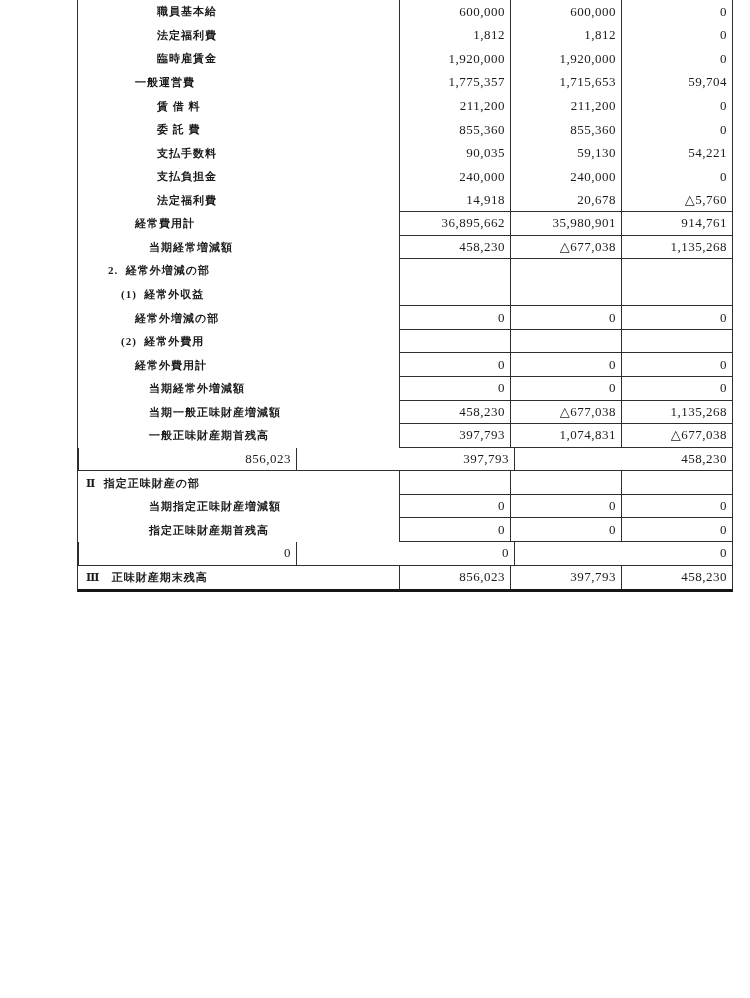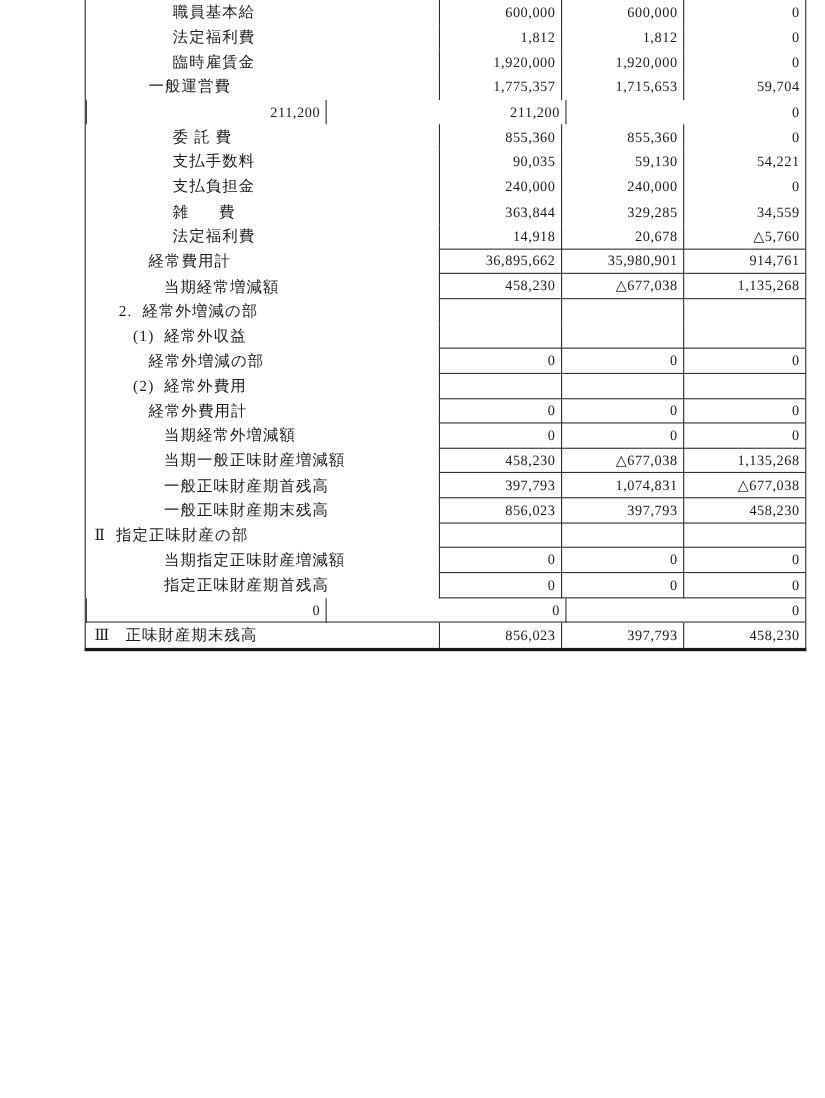--- a/index.html
+++ b/index.html
@@ -12,22 +12,23 @@
   .stmt-table {
     position:absolute; left:77px; top:0; width:656px; height:592px;
     border-left:1px solid #2e2e2e;
     border-right:1px solid #2e2e2e;
     border-bottom:3px solid #161616;
     display:flex; flex-direction:column;
   }
   .trow { flex:1 1 0; display:flex; min-height:0; }
   .cell-label {
     width:321px; display:flex; align-items:center;
-    font-size:14px; letter-spacing:1px; white-space:pre;
+    font-size:11px; letter-spacing:1px; white-space:pre;
     overflow:hidden;
+    font-weight:bold;
   }
   .cell-num {
     flex:1 1 0; border-left:1px solid #2e2e2e;
     display:flex; align-items:center; justify-content:flex-end;
     padding-right:5px; font-size:13px; letter-spacing:0.5px;
     white-space:pre; overflow:hidden;
   }
   .trow.rule .cell-num { border-bottom:1px solid #2e2e2e; }
   .lv0 .cell-label { padding-left:8px; }
   .lv1 .cell-label { padding-left:30px; }
@@ -59,20 +60,21 @@
         <div class="cell-num">1,920,000</div>
         <div class="cell-num">0</div>
       </div>
       <div class="trow lv3">
         <div class="cell-label">一般運営費</div>
         <div class="cell-num">1,775,357</div>
         <div class="cell-num">1,715,653</div>
         <div class="cell-num">59,704</div>
       </div>
       <div class="trow lv5">
+        <div class="cell-label">賃 借 料</div>
         <div class="cell-num">211,200</div>
         <div class="cell-num">211,200</div>
         <div class="cell-num">0</div>
       </div>
       <div class="trow lv5">
         <div class="cell-label">委 託 費</div>
         <div class="cell-num">855,360</div>
         <div class="cell-num">855,360</div>
         <div class="cell-num">0</div>
       </div>
@@ -80,26 +82,20 @@
         <div class="cell-label">支払手数料</div>
         <div class="cell-num">90,035</div>
         <div class="cell-num">59,130</div>
         <div class="cell-num">54,221</div>
       </div>
       <div class="trow lv5">
         <div class="cell-label">支払負担金</div>
         <div class="cell-num">240,000</div>
         <div class="cell-num">240,000</div>
         <div class="cell-num">0</div>
-      </div>
-      <div class="trow lv5">
-        <div class="cell-label">雑      費</div>
-        <div class="cell-num">363,844</div>
-        <div class="cell-num">329,285</div>
-        <div class="cell-num">34,559</div>
       </div>
       <div class="trow lv5 rule">
         <div class="cell-label">法定福利費</div>
         <div class="cell-num">14,918</div>
         <div class="cell-num">20,678</div>
         <div class="cell-num">△5,760</div>
       </div>
       <div class="trow lv3 rule">
         <div class="cell-label">経常費用計</div>
         <div class="cell-num">36,895,662</div>
@@ -154,21 +150,20 @@
         <div class="cell-num">△677,038</div>
         <div class="cell-num">1,135,268</div>
       </div>
       <div class="trow lv4 rule">
         <div class="cell-label">一般正味財産期首残高</div>
         <div class="cell-num">397,793</div>
         <div class="cell-num">1,074,831</div>
         <div class="cell-num">△677,038</div>
       </div>
       <div class="trow lv4 rule">
-        <div class="cell-label">一般正味財産期末残高</div>
         <div class="cell-num">856,023</div>
         <div class="cell-num">397,793</div>
         <div class="cell-num">458,230</div>
       </div>
       <div class="trow lv0 rule">
         <div class="cell-label">Ⅱ  指定正味財産の部</div>
         <div class="cell-num"></div>
         <div class="cell-num"></div>
         <div class="cell-num"></div>
       </div>

